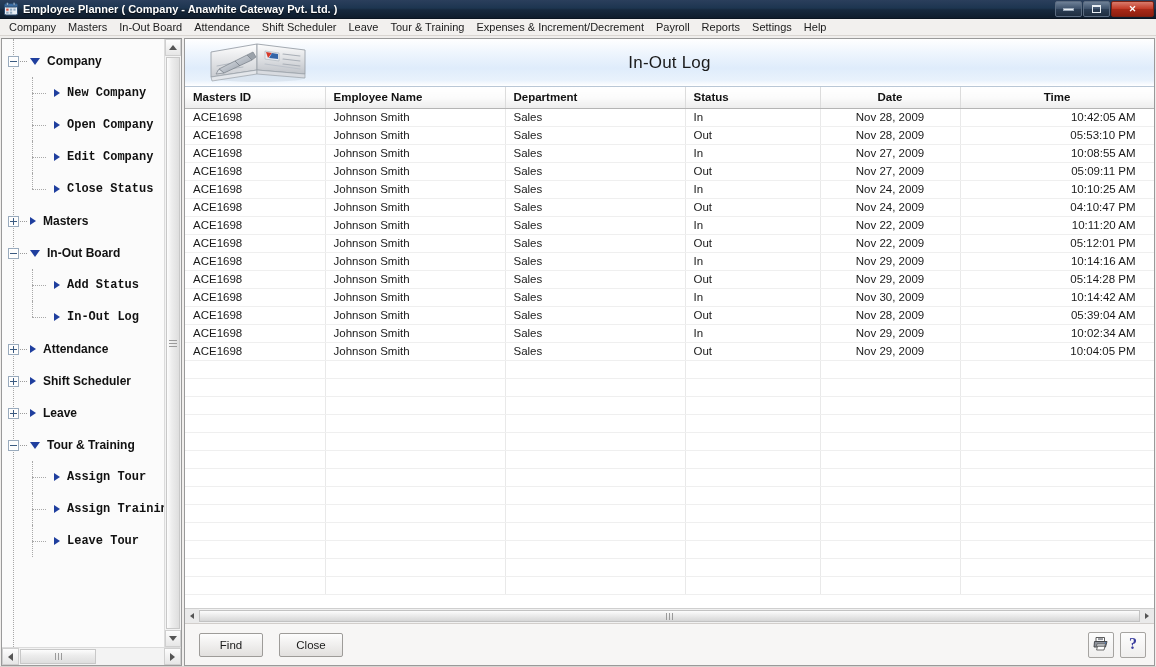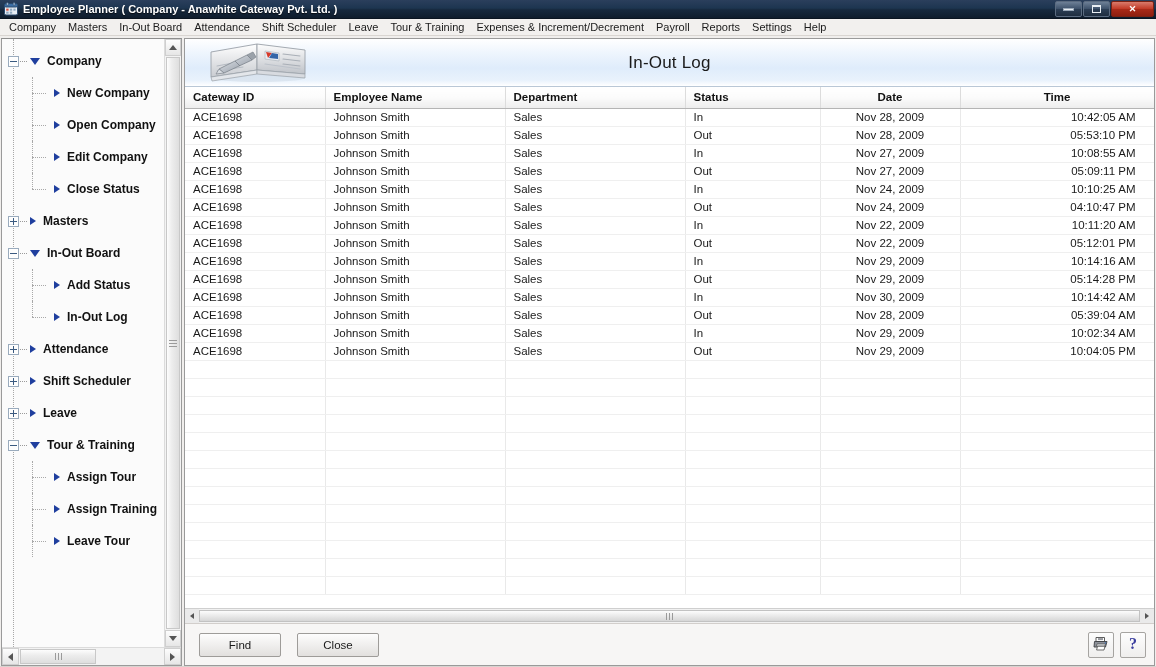--- a/index.html
+++ b/index.html
@@ -143,21 +143,21 @@
     border-top: 7px solid #1f3f9e;
     border-bottom: 0;
   }
   .node-label {
     font-size: 12px;
     font-weight: bold;
     color: #111;
     margin-left: 7px;
   }
   .node.lvl0 { padding-left: 28px; }
-  .node.lvl1 { padding-left: 52px; }
+  .node.lvl1 { padding-left: 52px; font-family: Liberation Mono, monospace; }
   .node.lvl1 .childline {
     position: absolute; left: 30px; top: 0; bottom: 0;
     width: 0; border-left: 1px dotted #a8a8a8;
   }
   .node.lvl1 .childline.last { bottom: 16px; }
   .node.lvl1 .childdash {
     position: absolute; left: 30px; top: 16px;
     width: 14px; height: 0;
     border-top: 1px dotted #a8a8a8;
   }
@@ -301,21 +301,21 @@
 
   
   .buttonbar {
     flex: 0 0 42px; height: 42px;
     background: #f7f6f5;
     border-top: 1px solid #d2cecb;
     display: flex; align-items: center;
     padding: 0 8px 0 14px;
   }
   .btn {
-    width: 82px; height: 24px;
+    width: 64px; height: 24px;
     margin-right: 16px;
     background: linear-gradient(to bottom,#fdfdfd 0%,#f1f0ef 45%,#e2e0de 100%);
     border: 1px solid #9e9c99;
     border-radius: 2px;
     font-size: 11.5px;
     color: #1a1a1a;
     cursor: pointer;
     font-family: "Liberation Sans", sans-serif;
   }
   .bb-spacer { flex: 1 1 auto; }
@@ -591,21 +591,21 @@
         <colgroup>
           <col style="width:140px">
             <col style="width:180px">
             <col style="width:180px">
           <col style="width:135px">
             <col style="width:140px">
             <col style="width:194px">
         </colgroup>
         <thead>
           <tr id="grid-head">
-              <th>Cateway ID</th>
+              <th>Masters ID</th>
               <th>Employee Name</th>
               <th>Department</th>
               <th>Status</th>
               <th class="ctr">Date</th>
               <th class="ctr">Time</th>
             </tr>
         </thead>
         <tbody id="grid-body">
             <tr>
               <td>ACE1698</td>

